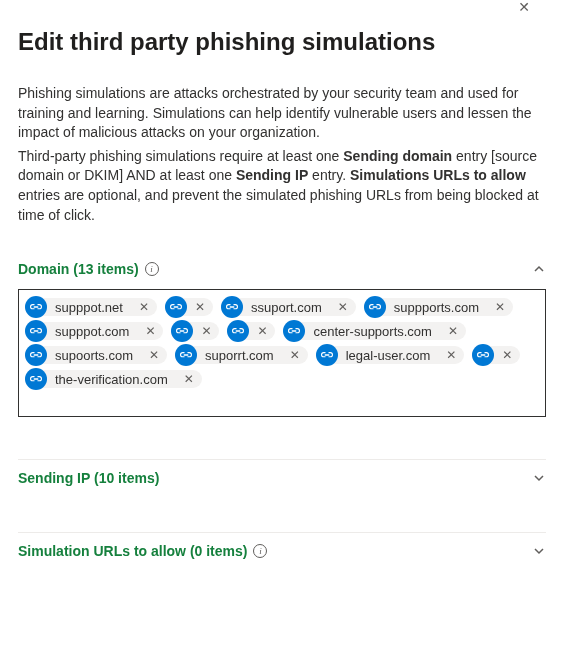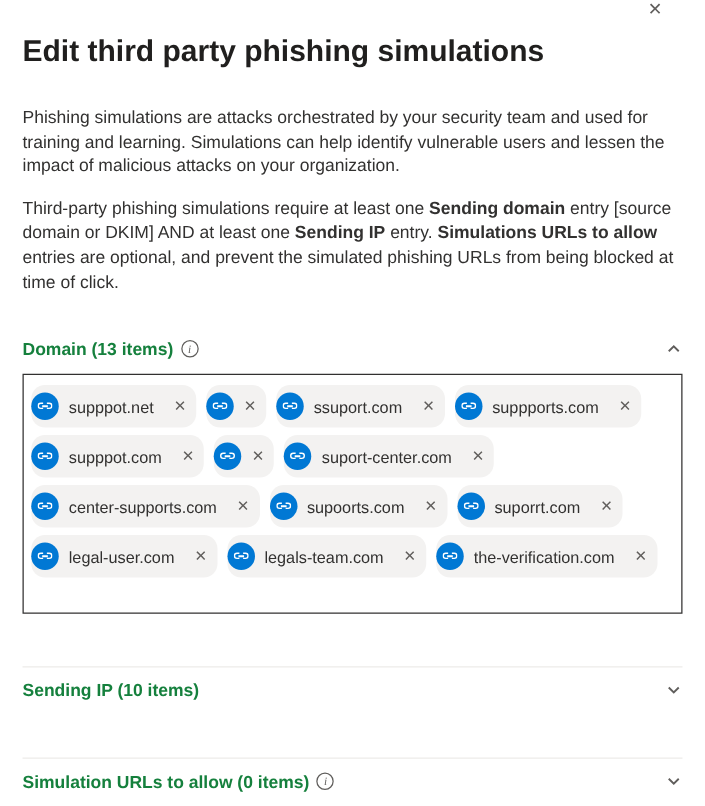--- a/index.html
+++ b/index.html
@@ -27,21 +27,21 @@
     font-size: 24px;
     font-weight: 700;
     margin-top: 28px;
     margin-bottom: 28px;
     color: #201f1e;
   }
   .intro {
     font-size: 14px;
     line-height: 1.4;
     color: #323130;
-    margin-bottom: 14px;
+    margin-bottom: 4px;
   }
   .req {
     font-size: 14px;
     line-height: 1.4;
     color: #323130;
     margin-bottom: 28px;
   }
   .req b { font-weight: 700; }
   .section-header {
     display: flex;
@@ -87,21 +87,21 @@
     padding: 8px 6px 28px 6px;
     display: flex;
     flex-wrap: wrap;
     gap: 6px 8px;
     margin-top: 4px;
     margin-bottom: 42px;
   }
   .chip {
     display: inline-flex;
     align-items: center;
-    height: 34px;
+    height: 18px;
     background: #f3f2f1;
     border-radius: 11px;
     position: relative;
     padding-right: 4px;
   }
   .chip-icon {
     width: 22px;
     height: 22px;
     border-radius: 50%;
     background: #0078d4;
@@ -212,21 +212,20 @@
         </svg>
       </span>
       <span class="chip-remove">✕</span>
     </span>
     <span class="chip">
       <span class="chip-icon">
         <svg width="12" height="12" viewBox="0 0 16 16">
           <path d="M5 7h6v2H5V7zm-1.5 4A3.5 3.5 0 0 1 3.5 4H6v1.5H3.5a2 2 0 0 0 0 4H6V11H3.5zm9-7A3.5 3.5 0 0 1 12.5 11H10V9.5h2.5a2 2 0 0 0 0-4H10V4h2.5z"></path>
         </svg>
       </span>
-      <span class="chip-text">suport-center.com</span>
       <span class="chip-remove">✕</span>
     </span>
     <span class="chip">
       <span class="chip-icon">
         <svg width="12" height="12" viewBox="0 0 16 16">
           <path d="M5 7h6v2H5V7zm-1.5 4A3.5 3.5 0 0 1 3.5 4H6v1.5H3.5a2 2 0 0 0 0 4H6V11H3.5zm9-7A3.5 3.5 0 0 1 12.5 11H10V9.5h2.5a2 2 0 0 0 0-4H10V4h2.5z"></path>
         </svg>
       </span>
       <span class="chip-text">center-supports.com</span>
       <span class="chip-remove">✕</span>
@@ -257,21 +256,20 @@
       </span>
       <span class="chip-text">legal-user.com</span>
       <span class="chip-remove">✕</span>
     </span>
     <span class="chip">
       <span class="chip-icon">
         <svg width="12" height="12" viewBox="0 0 16 16">
           <path d="M5 7h6v2H5V7zm-1.5 4A3.5 3.5 0 0 1 3.5 4H6v1.5H3.5a2 2 0 0 0 0 4H6V11H3.5zm9-7A3.5 3.5 0 0 1 12.5 11H10V9.5h2.5a2 2 0 0 0 0-4H10V4h2.5z"></path>
         </svg>
       </span>
-      <span class="chip-text">legals-team.com</span>
       <span class="chip-remove">✕</span>
     </span>
     <span class="chip">
       <span class="chip-icon">
         <svg width="12" height="12" viewBox="0 0 16 16">
           <path d="M5 7h6v2H5V7zm-1.5 4A3.5 3.5 0 0 1 3.5 4H6v1.5H3.5a2 2 0 0 0 0 4H6V11H3.5zm9-7A3.5 3.5 0 0 1 12.5 11H10V9.5h2.5a2 2 0 0 0 0-4H10V4h2.5z"></path>
         </svg>
       </span>
       <span class="chip-text">the-verification.com</span>
       <span class="chip-remove">✕</span>

